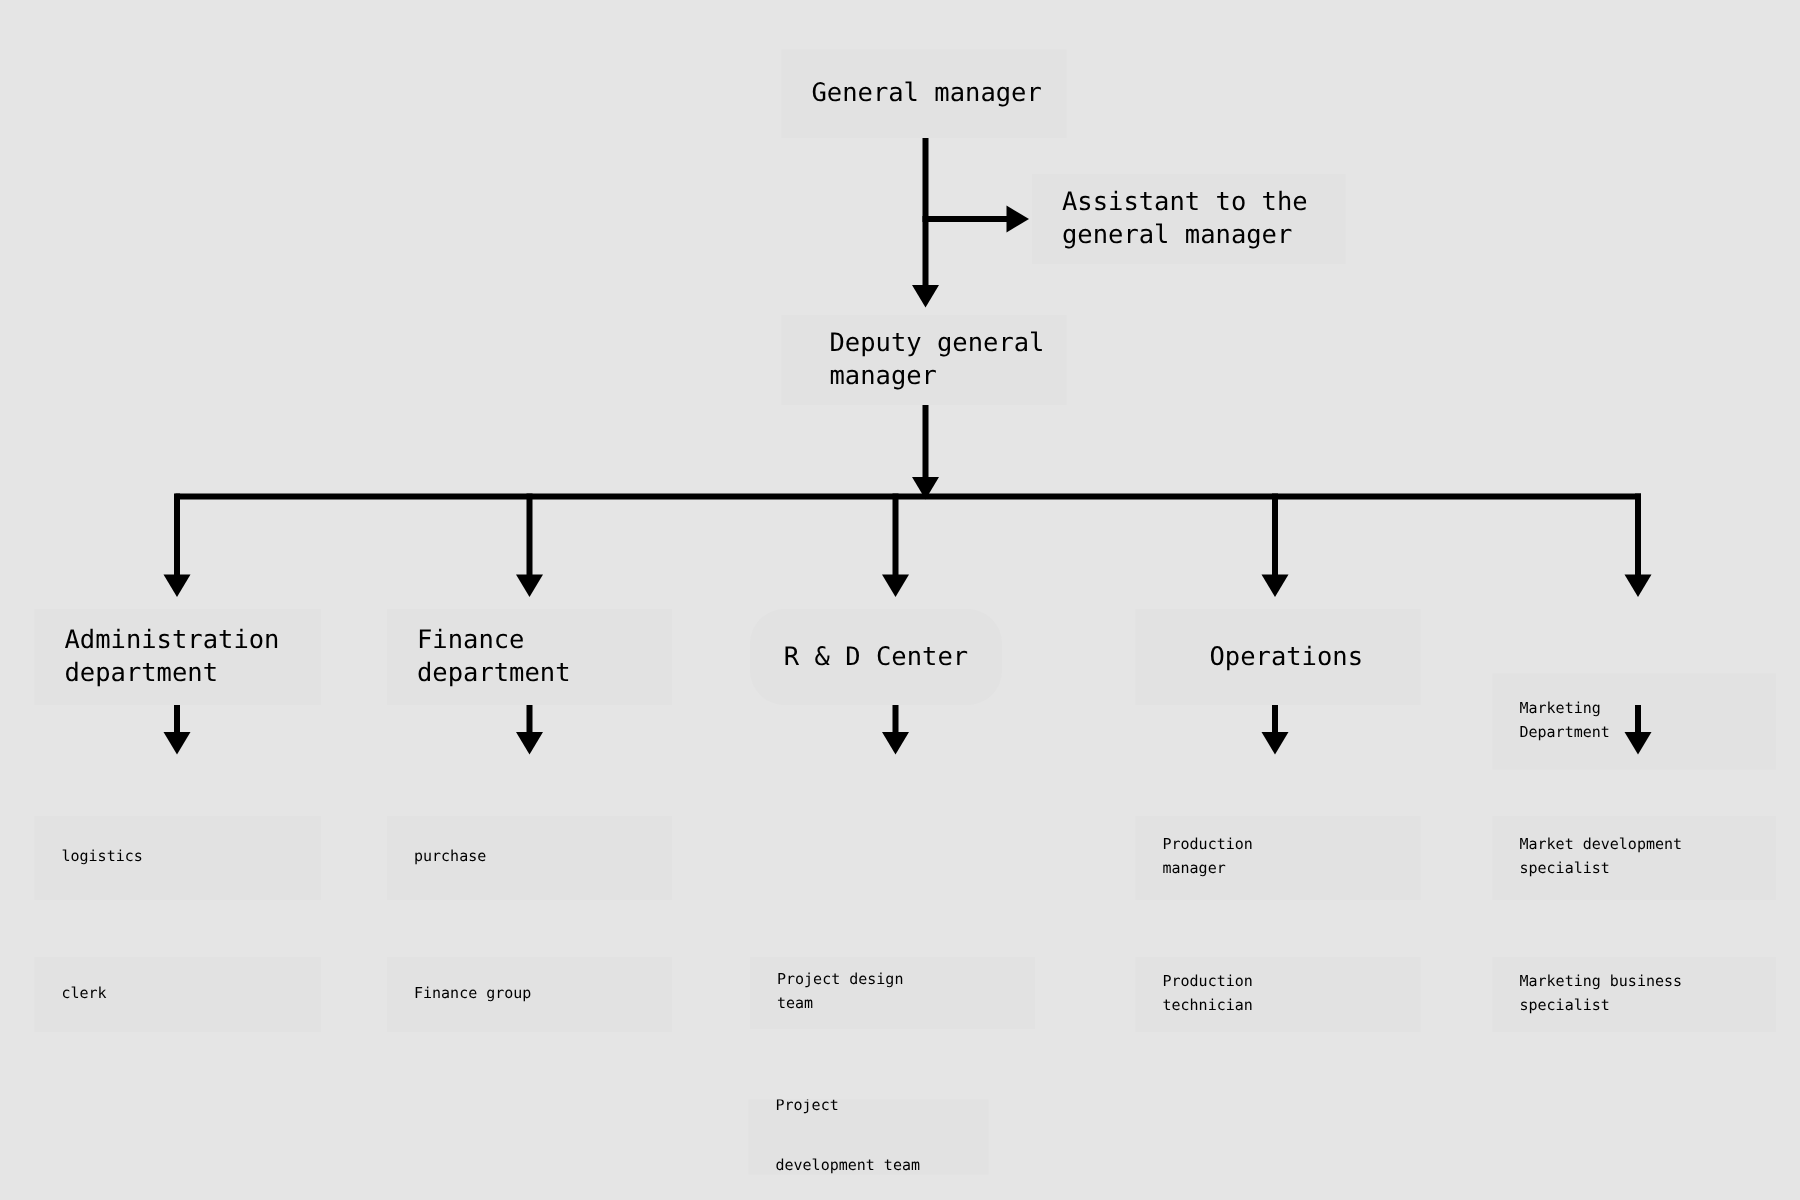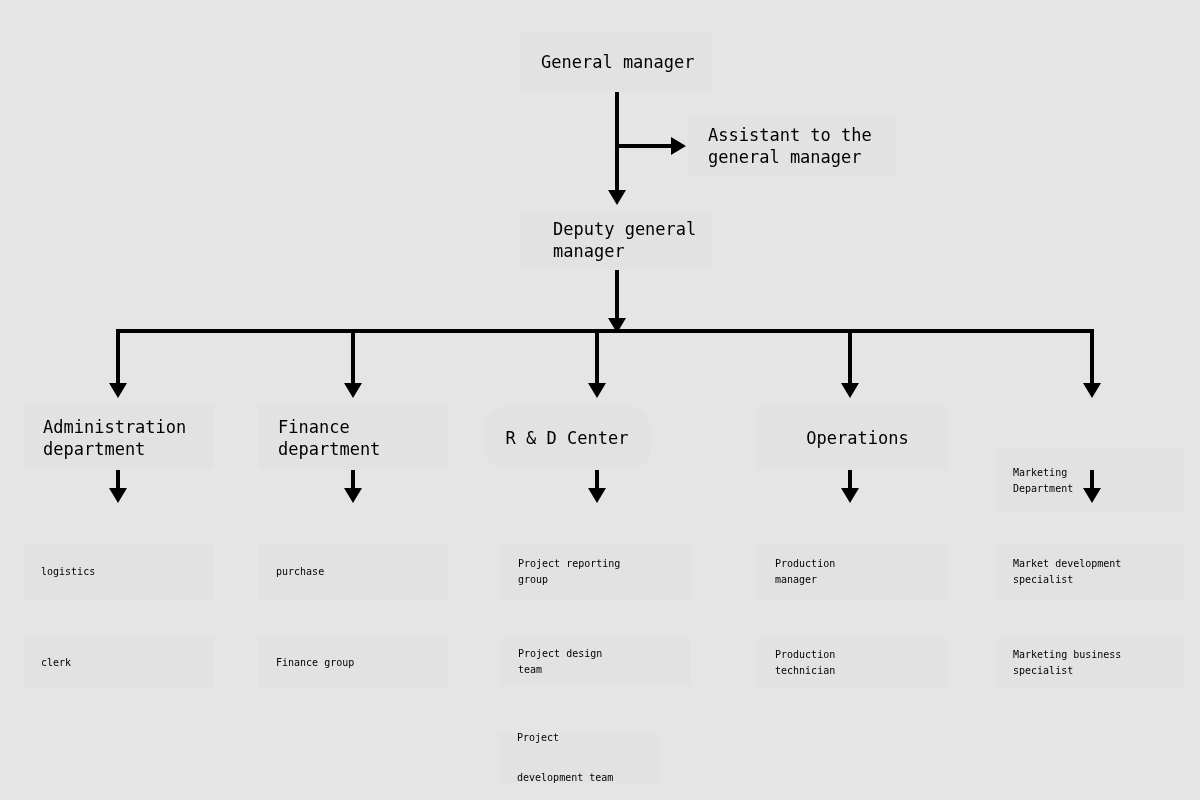--- a/index.html
+++ b/index.html
@@ -146,30 +146,26 @@
   <div class="arrow-down" style="left:344px; top:488px;"></div>
 
   <div class="node small" style="left:258px; top:501px; width:190px; height:56px;">
     <span class="line">purchase</span>
   </div>
 
   <div class="node small" style="left:258px; top:595px; width:190px; height:50px;">
     <span class="line">Finance group</span>
   </div>
 
-  <div class="node big center" style="left:483px; top:406px; width:168px; height:64px;border-radius:23px;">
+  <div class="node big center" style="left:500px; top:406px; width:168px; height:64px;border-radius:23px;">
     <span class="line">R &amp; D Center</span>
   </div>
   <div class="vline" style="left:595px; top:470px; height:22px;"></div>
   <div class="arrow-down" style="left:588px; top:488px;"></div>
 
-  <div class="node small" style="left:500px; top:501px; width:192px; height:56px;">
-    <span class="line">Project reporting</span>
-    <span class="line">group</span>
-  </div>
 
   <div class="node small" style="left:500px; top:595px; width:190px; height:48px;">
     <span class="line">Project design</span>
     <span class="line">team</span>
   </div>
 
   <div class="node small" style="left:499px; top:690px; width:160px; height:50px;gap:24px;">
     <span class="line">Project</span>
     <span class="line">development team</span>
   </div>

